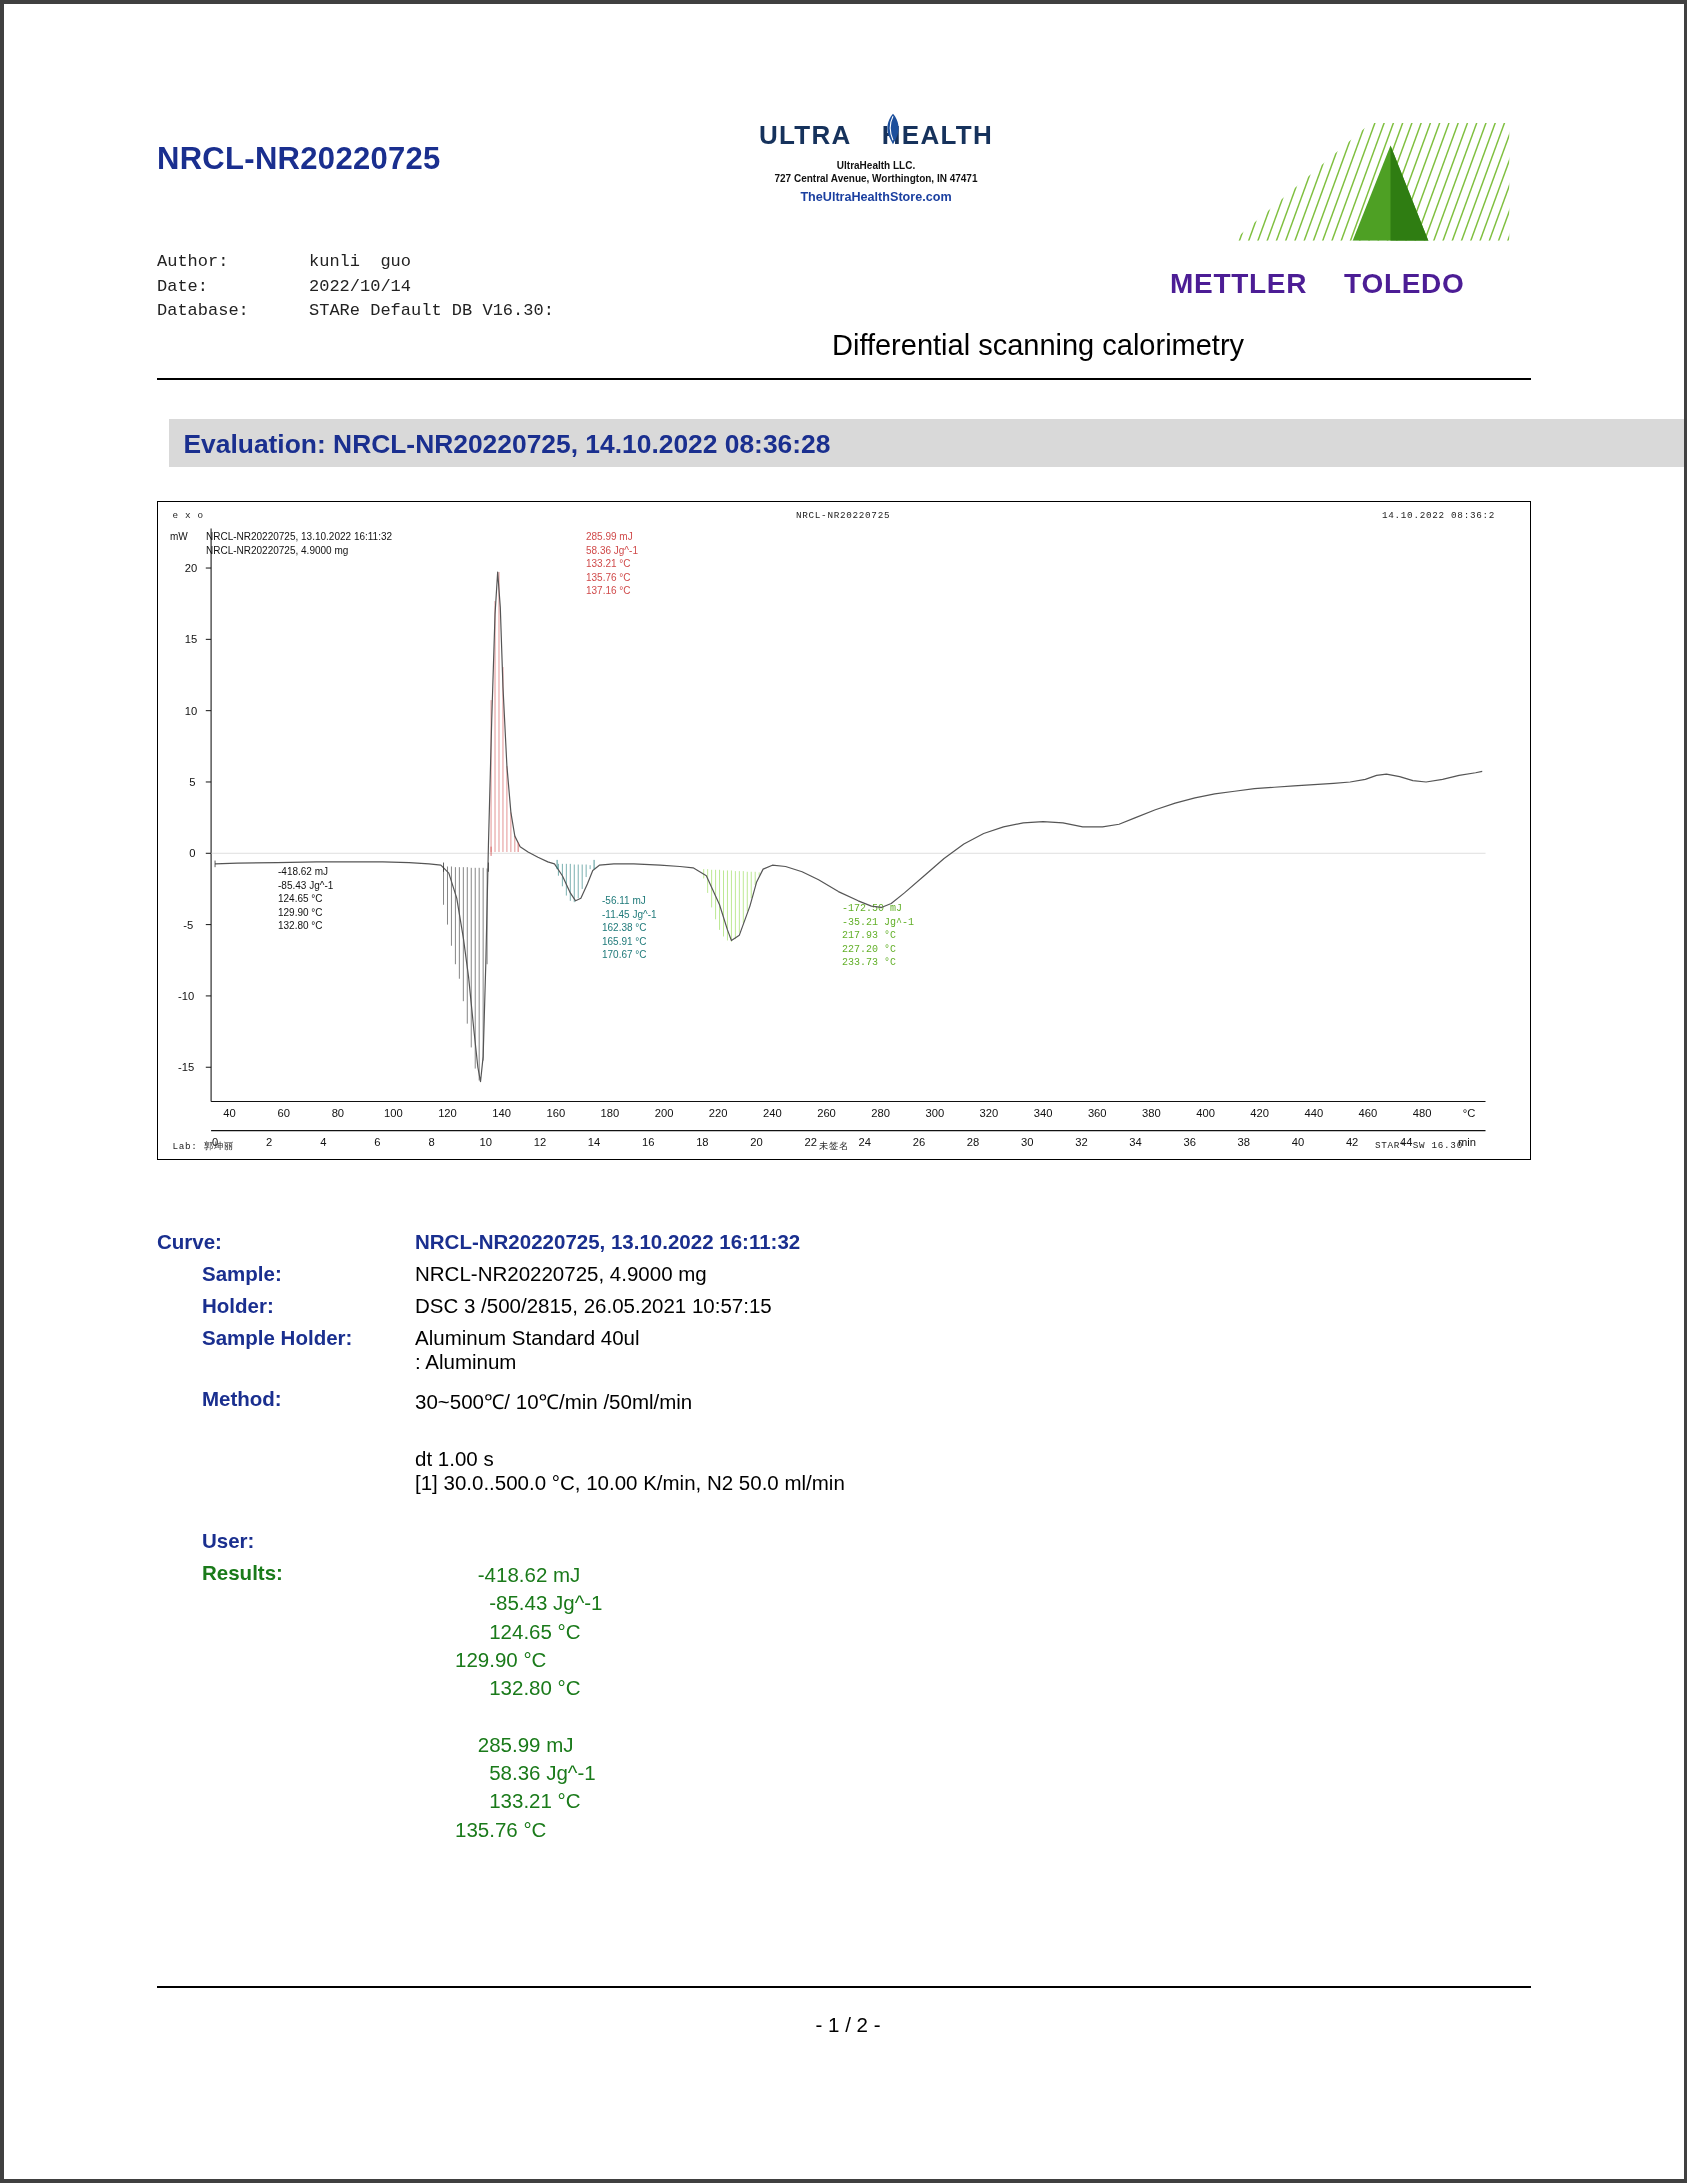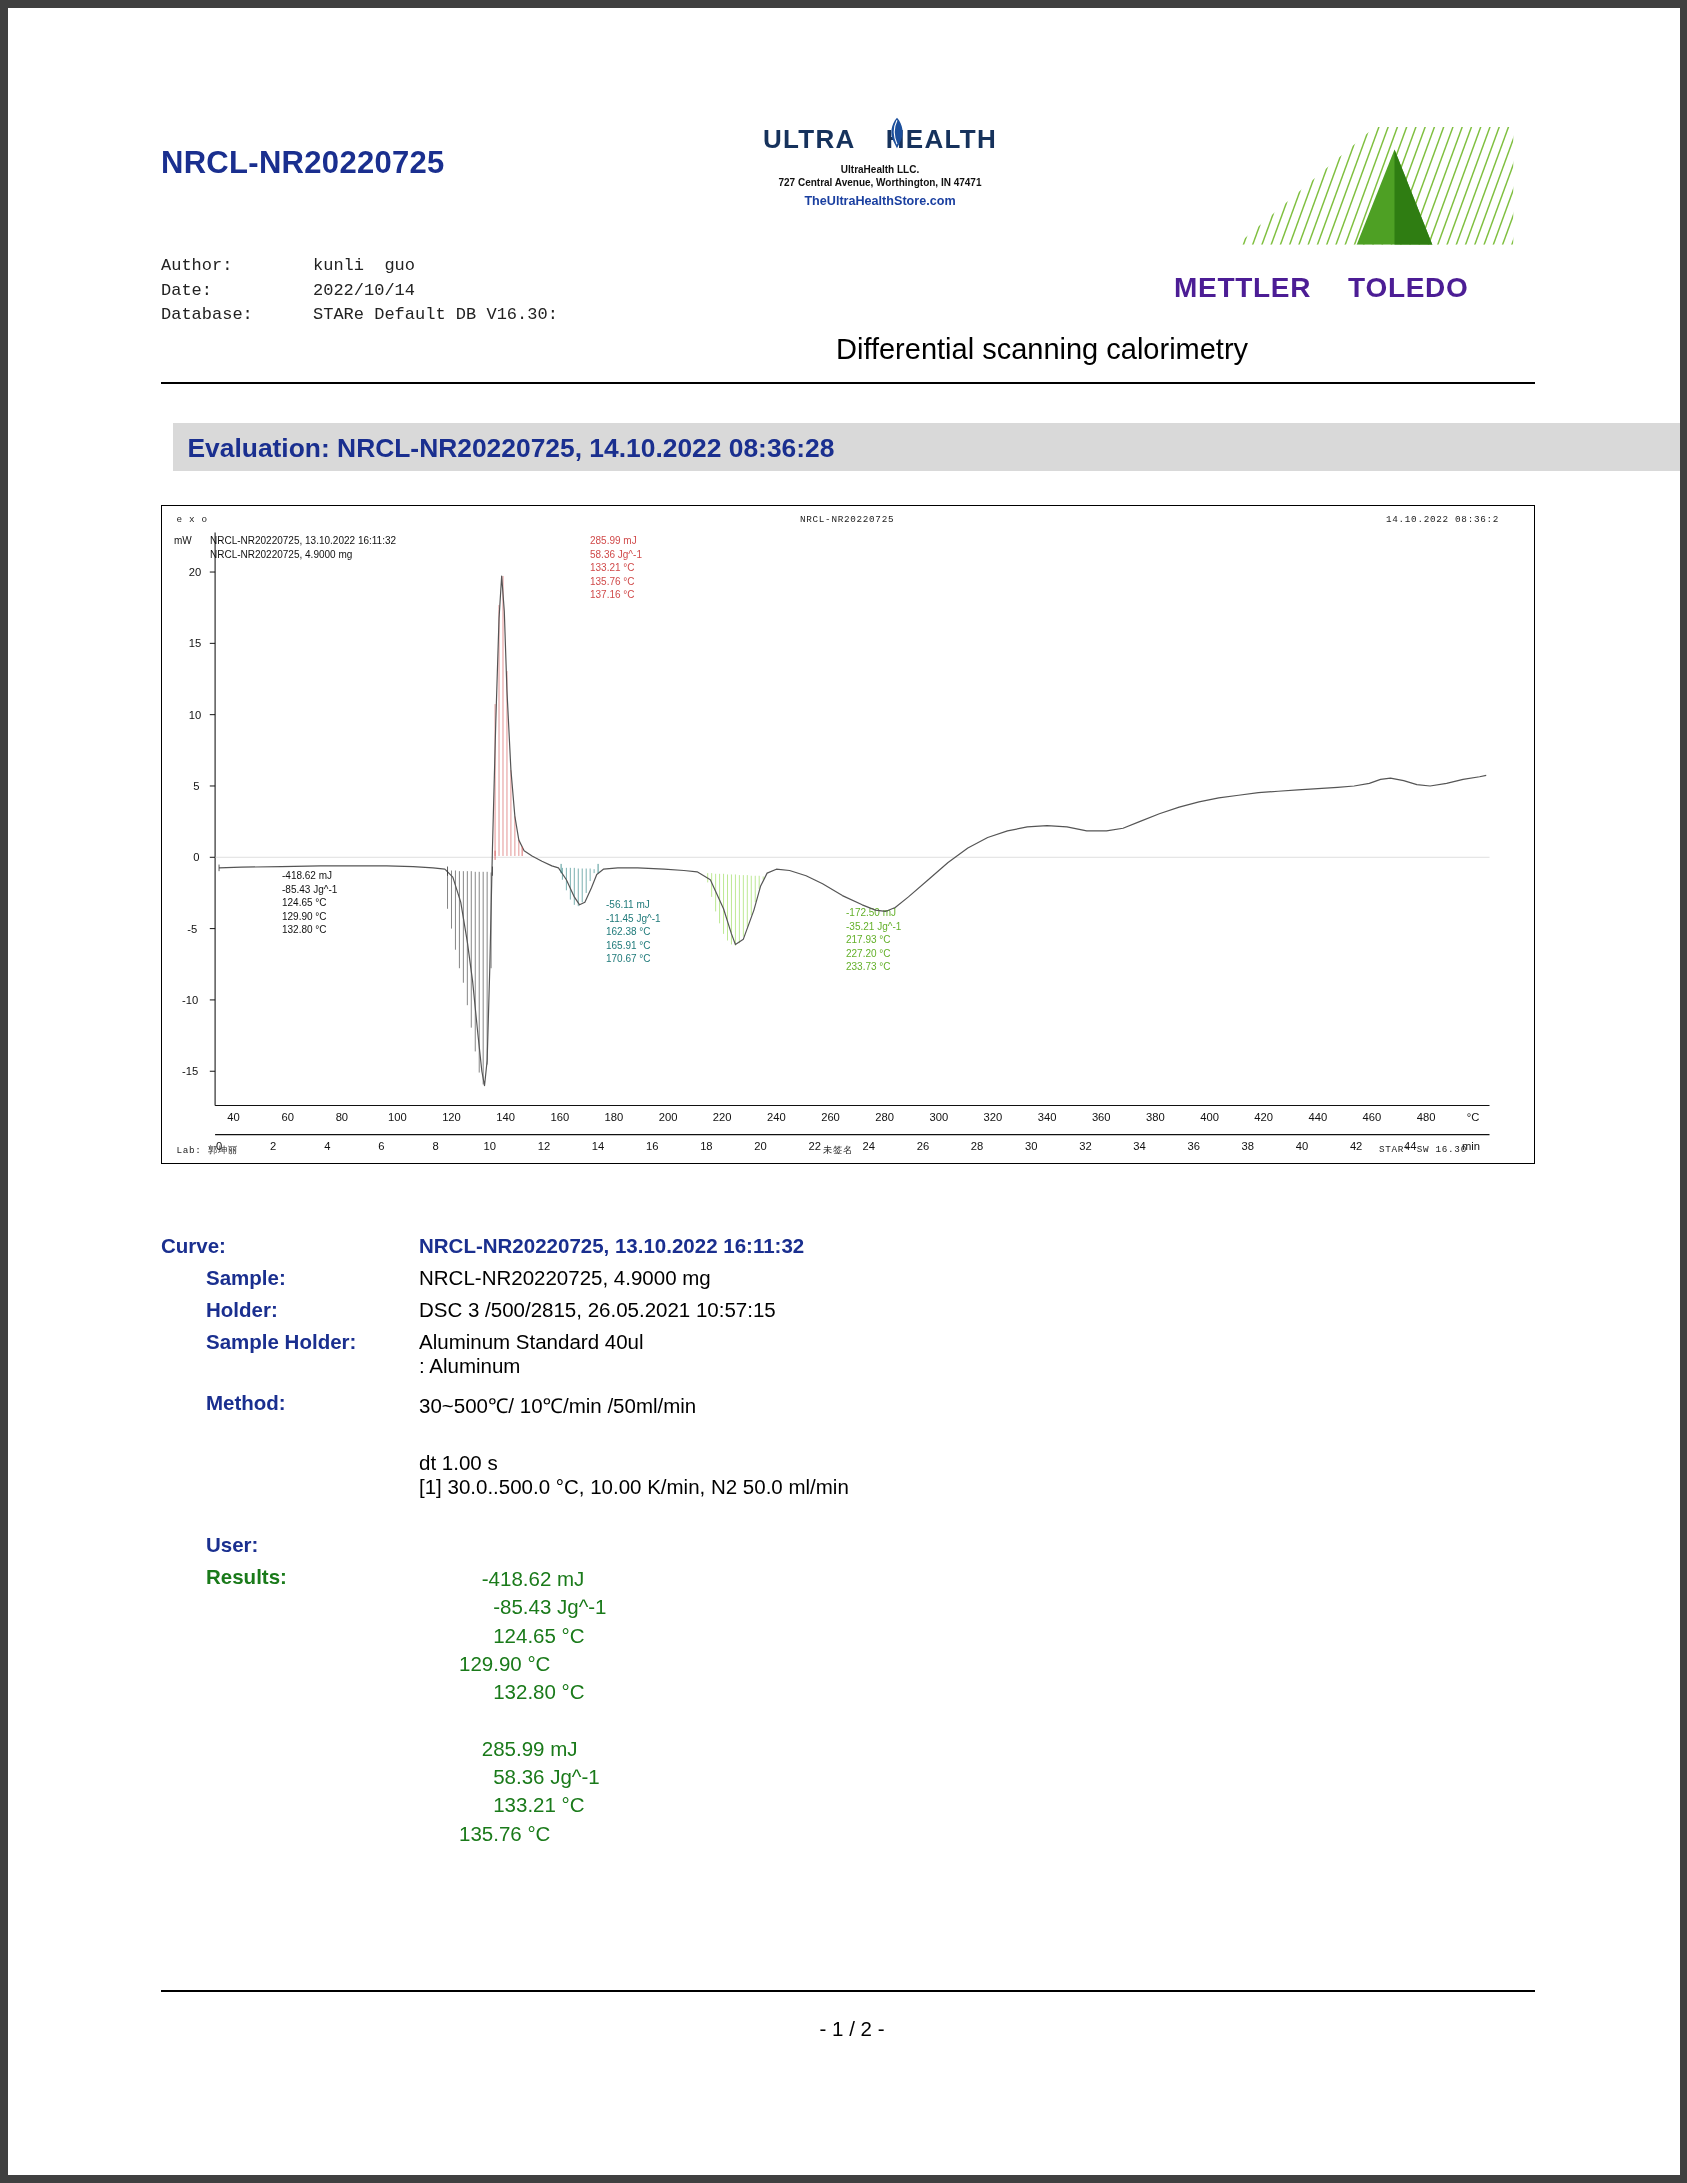--- a/index.html
+++ b/index.html
@@ -8,21 +8,21 @@
     background: #8d8d8d;
   }
   body {
     font-family: "Liberation Sans", sans-serif;
   }
   .page {
     position: relative;
     width: 1688px;
     height: 2183px;
     background: #ffffff;
-    border: 8px solid #404040;
+    border: 4px solid #404040;
     box-sizing: border-box;
     overflow: hidden;
     padding-left: 23px;
   }
 
   
   .doc-title {
     position: absolute;
     left: 153px;
     top: 137px;
@@ -178,21 +178,21 @@
   .ann {
     position: absolute;
     font-size: 10px;
     line-height: 1.35;
     font-family: "Liberation Sans", sans-serif;
     white-space: pre-line;
   }
   .ann-red { left: 580px; top: 523px; color: #d04a4a; }
   .ann-blk { left: 271px; top: 859px; color: #111111; }
   .ann-teal { left: 598px; top: 889px; color: #1f7a7a; }
-  .ann-grn { left: 838px; top: 897px; color: #63b029; }
+  .ann-grn { left: 838px; top: 897px; color: #63b029; font-family: Liberation Mono, monospace; }
 
   
   .plot { position: absolute; left: 0; top: 0; }
 
   
   .details {
     position: absolute;
     left: 153px;
     top: 1226px;
     width: 1374px;

